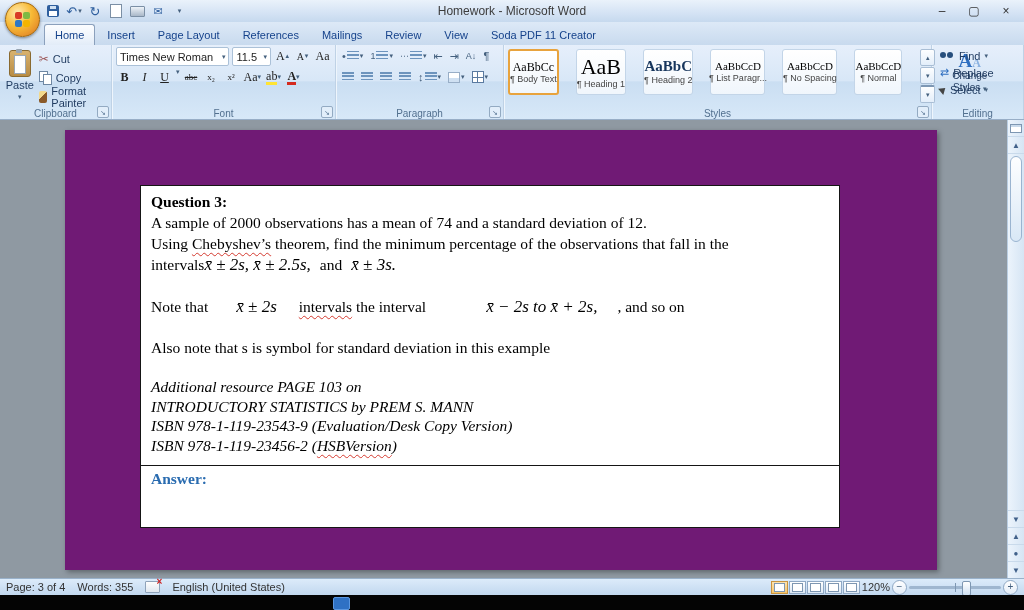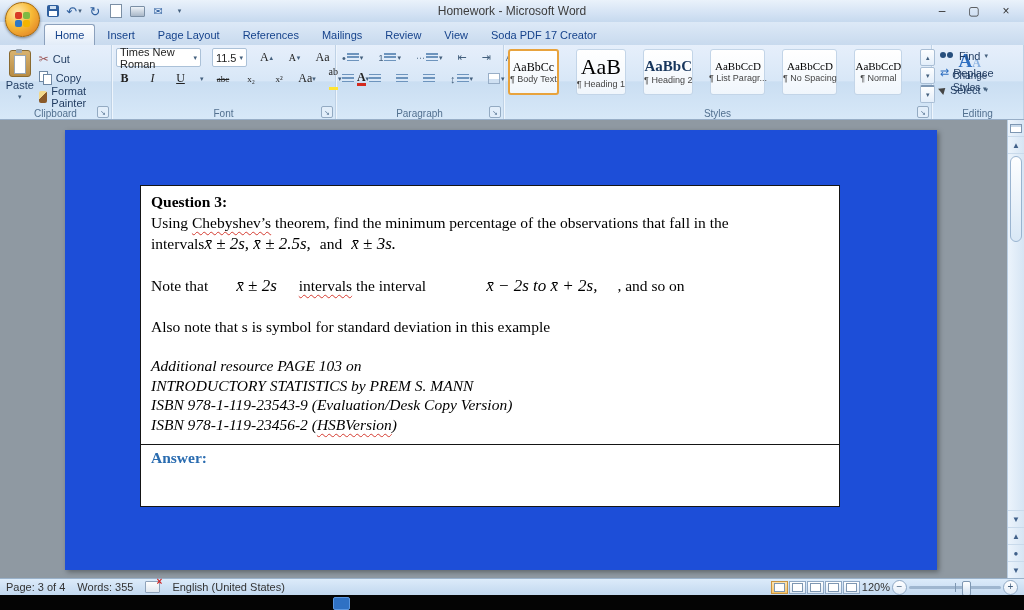--- a/index.html
+++ b/index.html
@@ -47,26 +47,26 @@
   .i-clip::after{content:"";position:absolute;left:6px;top:-2px;width:6px;height:4px;background:#98a5b2;border-radius:1px}
   .clip-small{display:flex;flex-direction:column;justify-content:flex-start;padding-top:2px}
   .glyph-cut{color:#9a5050;font-size:12px}
   .i-copy{position:relative;width:13px;height:13px}
   .i-copy::before,.i-copy::after{content:"";position:absolute;width:7px;height:9px;background:#fff;border:1px solid #6e87a3}
   .i-copy::before{left:0;top:0}.i-copy::after{left:4px;top:3px}
   .i-brush{width:12px;height:12px;background:linear-gradient(135deg,#f3d98c 45%,#8a5a2a 45%);border-radius:2px}
 
   
   .g-font{width:224px}
-  .font-row{display:flex;align-items:center;gap:11px;height:21px}
+  .font-row{display:flex;align-items:flex-start;gap:3px;height:21px}
   .combo{display:flex;align-items:center;justify-content:space-between;border:1px solid #abc1d8;background:#fff;height:17px;font-size:11px;padding:0 3px;border-radius:2px;color:#222}
   .combo .dd{margin-left:3px}
   .fbtn{min-width:15px;height:18px;display:flex;align-items:center;justify-content:center;font-size:12px;font-family:"Liberation Serif",serif;color:#222;padding:0 1px}
   .fb-b{font-weight:bold}.fb-i{font-style:italic}.fb-u{text-decoration:underline}.fb-s{text-decoration:line-through}
-  .hl-chip{border-bottom:3px solid #ffe433;padding-bottom:10px;line-height:1;font-size:10px}
+  .hl-chip{border-bottom:3px solid #ffe433;padding-bottom:0;line-height:1;font-size:12px}
   .fc-chip{border-bottom:3px solid #d42a1e;padding-bottom:0;line-height:1;font-size:12px;font-weight:bold}
   .smallcap{font-size:9px;vertical-align:top}
 
   
   .g-para{width:168px}
   .pbtn{height:18px;display:flex;align-items:center;justify-content:center;gap:1px;padding:0 2px;color:#44607e;font-size:11px}
   .ic-lines{width:12px;height:10px;background:repeating-linear-gradient(to bottom,#6d94bd 0 1.5px,transparent 1.5px 3.4px)}
   .ic-fill{width:12px;height:11px;border:1px solid #98aec7;background:linear-gradient(#fff 55%,#cfe0f2 55%);box-sizing:border-box}
   .ic-grid{width:12px;height:12px;border:1px solid #5a7aa0;box-sizing:border-box;background:
     linear-gradient(#5a7aa0,#5a7aa0) center/100% 1px no-repeat,
@@ -92,21 +92,21 @@
   .g-edit{flex:1}
   .erow{display:flex;align-items:center;gap:4px;font-size:11px;color:#1f3a5f;height:17px;padding-left:4px}
   .i-bino{width:15px;height:7px;position:relative}
   .i-bino::before,.i-bino::after{content:"";position:absolute;top:0;width:6px;height:6px;border-radius:50%;background:#274f7d}
   .i-bino::before{left:0}.i-bino::after{left:7px}
   .i-rep{color:#2f6fc0;font-size:11px;line-height:1}
   .i-cursor{width:0;height:0;border-left:6px solid #444;border-top:4px solid transparent;border-bottom:4px solid transparent;transform:rotate(-40deg)}
 
   
   .docarea{position:absolute;top:120px;left:0;right:0;height:458px;background:#8f99a2;overflow:hidden}
-  .page{position:absolute;left:65px;top:10px;width:872px;height:440px;background:#1d4ed8;box-shadow:2px 2px 5px rgba(0,0,0,.35)}
+  .page{position:absolute;left:65px;top:10px;width:872px;height:440px;background:#701a75;box-shadow:2px 2px 5px rgba(0,0,0,.35)}
   .qtable{position:absolute;left:75px;top:55px;width:700px;border:1px solid #151515;box-sizing:border-box;background:#fff}
   .qrow{padding:5px 10px 10px;font-family:"Liberation Serif",serif;font-size:15.5px;color:#000}
   .dl{margin:0;line-height:21px}
   .b{font-weight:bold}
   .it{font-style:italic}
   .res{line-height:19.5px}
   .fm{font-family:"Liberation Serif",serif;font-style:italic;font-size:17px}
   .sq{text-decoration-line:underline;text-decoration-style:wavy;text-decoration-color:#d43a2f;text-decoration-thickness:1px;text-underline-offset:3px}
   .arow{border-top:1px solid #151515;height:62px;padding:4px 10px;box-sizing:border-box}
   .answer{color:#2a6cb0;font-weight:bold;font-family:"Liberation Serif",serif;font-size:15.5px}
@@ -185,21 +185,21 @@
   </div>
 
   <div class="tabrow">
     <div class="tab active">Home</div>
     <div class="tab">Insert</div>
     <div class="tab">Page Layout</div>
     <div class="tab">References</div>
     <div class="tab">Mailings</div>
     <div class="tab">Review</div>
     <div class="tab">View</div>
-    <div class="tab">Soda PDF 17 Creator</div>
+    <div class="tab">Soda PDF 11 Creator</div>
   </div>
 
   <div class="ribbon">
 
     <div class="rgroup g-clip">
       <div class="clip-body">
         <div class="paste-btn">
           <span class="i-clip"></span>
           <span>Paste</span>
           <span class="dd">▾</span>
@@ -383,20 +383,21 @@
         </div>
       <div class="rcaption">Editing</div>
     </div>
   </div>
 
   <div class="docarea">
     <div class="page">
       <div class="qtable">
         <div class="qrow">
           <p class="dl b">Question 3:</p>
+          <p class="dl">A sample of 2000 observations has a mean of 74 and a standard deviation of 12.</p>
           <p class="dl"><span>Using </span><span class="sq">Chebyshev’s</span><span> theorem, find the minimum percentage of the observations that fall in the</span></p>
           <p class="dl"><span>intervals</span><span class="fm" style="margin-left:0">x̄ ± 2s, x̄ ± 2.5s,</span><span style="margin-left:9px">and</span><span class="fm" style="margin-left:9px">x̄ ± 3s.</span></p>
           <p class="dl" style="margin-top:21px"><span>Note that</span><span class="fm" style="margin-left:28px">x̄ ± 2s</span><span style="margin-left:22px"><span class="sq">intervals</span><span> the interval</span></span><span class="fm" style="margin-left:60px">x̄ − 2s to x̄ + 2s,</span><span style="margin-left:20px">, and so on</span></p>
           <p class="dl" style="margin-top:20px">Also note that s is symbol for standard deviation in this example</p>
           <p class="dl it res" style="margin-top:19px">Additional resource PAGE 103 on</p>
           <p class="dl it res">INTRODUCTORY STATISTICS by PREM S. MANN</p>
           <p class="dl it res">ISBN 978-1-119-23543-9 (Evaluation/Desk Copy Version)</p>
           <p class="dl it res"><span>ISBN 978-1-119-23456-2 (</span><span class="sq">HSBVersion</span><span>)</span></p>
         </div>
         <div class="arow">

